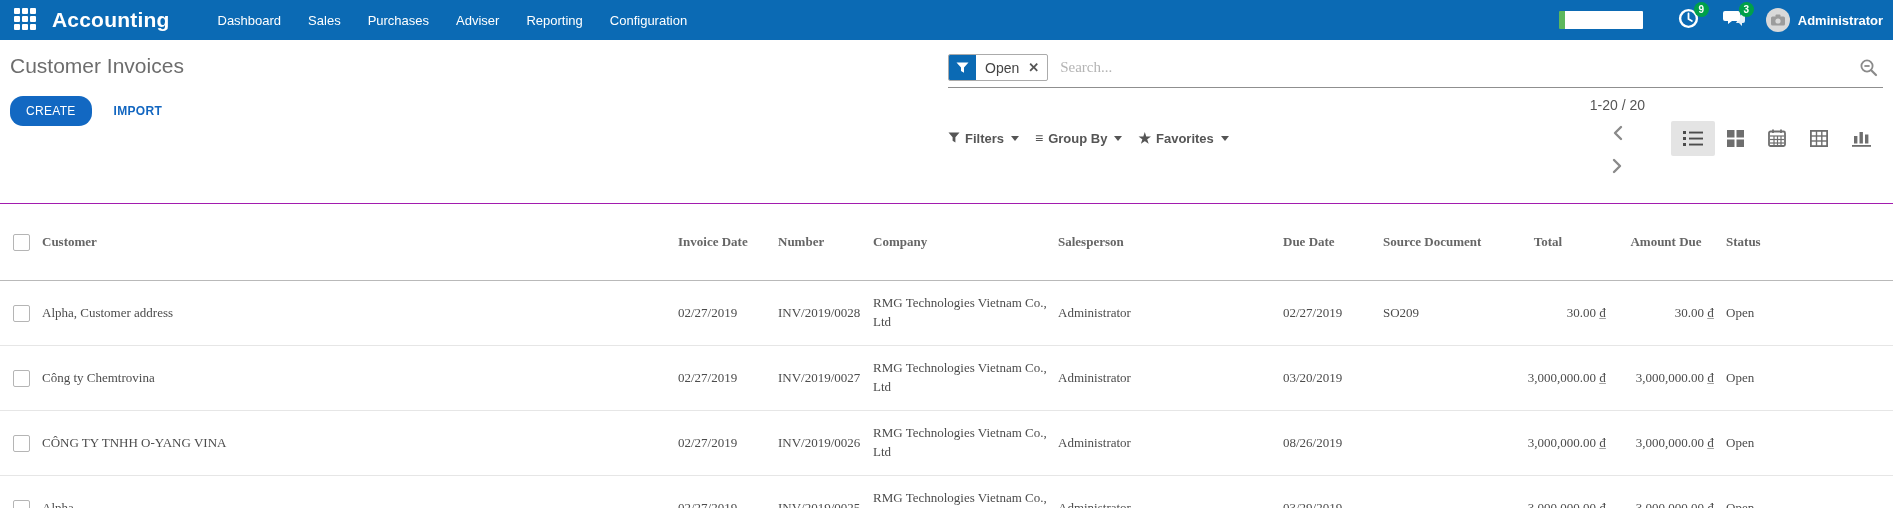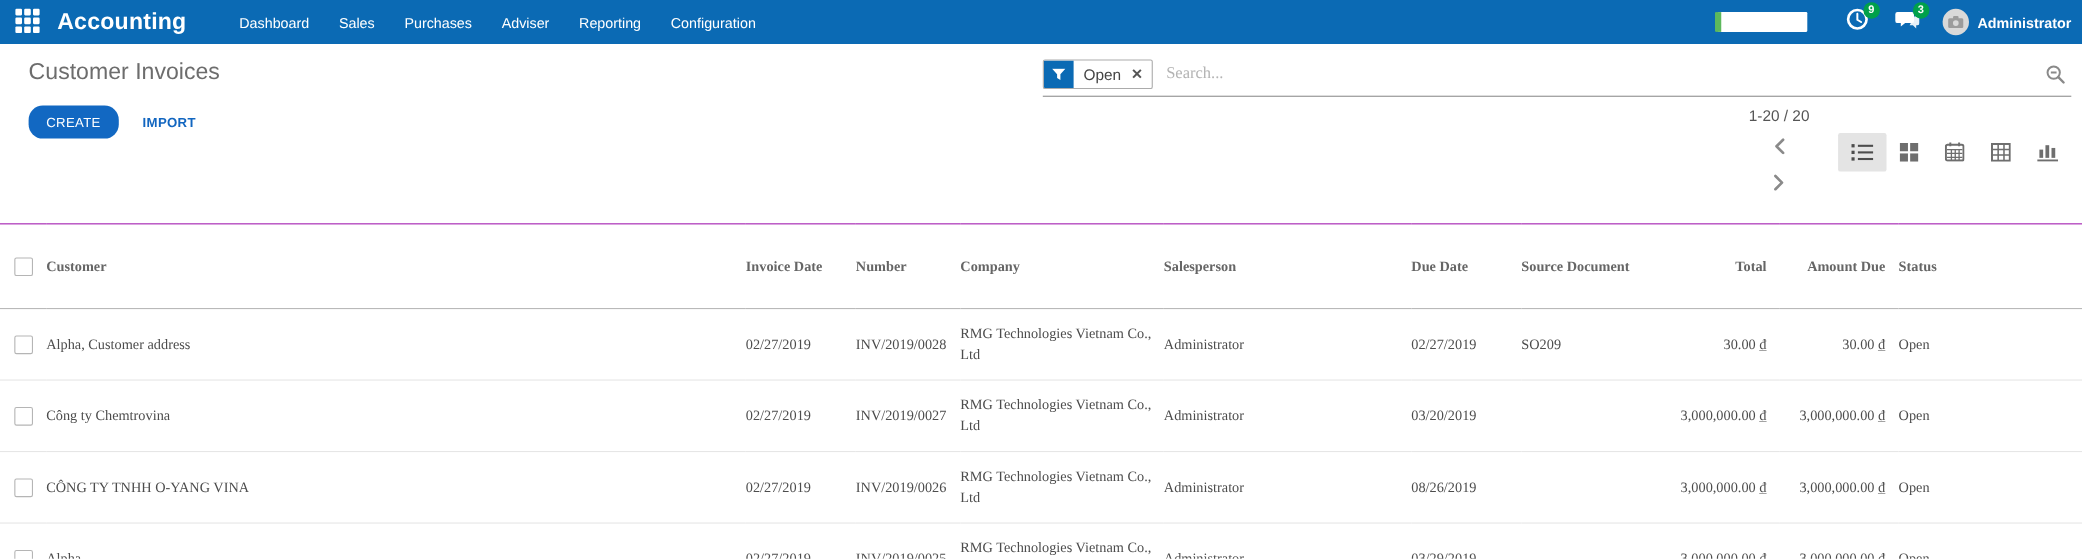--- a/index.html
+++ b/index.html
@@ -24,21 +24,21 @@
            background:#00a04a; color:#fff; border-radius:8px; font-size:10px;
            font-weight:700; display:flex; align-items:center; justify-content:center;
            padding:0 3px; }
   .user { display:flex; align-items:center; gap:8px; cursor:pointer; }
   .avatar { width:24px; height:24px; border-radius:50%; background:#d9d9d9;
             display:flex; align-items:center; justify-content:center; }
   .user-name { font-size:13px; font-weight:600; }
 
   
   .control-panel { display:flex; padding:8px 0 0 0; }
-  .cp-left { flex:1; padding-left:26px; }
+  .cp-left { flex:1; padding-left:10px; }
   .page-title { font-size:21px; font-weight:400; color:#6d6d6d; margin-top:6px; height:36px; }
   .cp-buttons { display:flex; align-items:center; gap:22px; margin-top:6px; }
   .btn-create { background:#1268c2; color:#fff; border:none; border-radius:13px;
                 font-size:12px; font-weight:400; padding:8px 16px; letter-spacing:.3px;
                 cursor:pointer; font-family:inherit; }
   .btn-import { background:none; border:none; color:#1266c0; font-size:12px;
                 font-weight:700; letter-spacing:.3px; cursor:pointer; font-family:inherit; }
   .cp-right { width:945px; padding-right:10px; }
   .search-bar { display:flex; align-items:center; height:40px;
                 border-bottom:1px solid #8f8f8f; position:relative; }
@@ -73,21 +73,21 @@
   table { width:1893px; border-collapse:collapse; table-layout:fixed; margin-top:24px;
           border-top:1px solid #a21caf;font-family:Liberation Serif, serif; }
   thead th { height:77px; font-size:13px; font-weight:700; color:#666; text-align:left;
              vertical-align:middle; border-bottom:1px solid #b9b9b9; padding:0 6px 0 0;
              cursor:pointer; line-height:1.6; }
   tbody td { height:65px; font-size:13px; color:#4c4c4c; vertical-align:middle;
              border-bottom:1px solid #e6e6e6; padding:0 6px 0 0; line-height:1.45; }
   tbody tr { cursor:pointer; background:#fff; }
   .col-cb { padding-left:13px !important; }
   th.num, td.num { text-align:right; padding-right:12px !important; }
-  th.num { }
+  th.num { text-align:center; }
   .checkbox { width:17px; height:17px; border:1px solid #b5b5b5; border-radius:2px;
               background:#fff; cursor:pointer; }
 </style>
 </head>
 <body>
 
 <header class="navbar">
   <div class="apps-icon">
     <span></span>
       <span></span>
@@ -163,20 +163,39 @@
       <input class="search-input" type="text" placeholder="Search..." style="">
       <span class="search-toggle">
         <svg width="20" height="20" viewBox="0 0 20 20">
             <circle cx="8" cy="8" r="5.6" fill="none" stroke="#8a8a8a" stroke-width="1.8"></circle>
             <line x1="5.4" y1="8" x2="10.6" y2="8" stroke="#8a8a8a" stroke-width="1.8"></line>
             <line x1="12.2" y1="12.2" x2="17" y2="17" stroke="#8a8a8a" stroke-width="2.2" stroke-linecap="round"></line>
           </svg>
       </span>
     </div>
     <div class="cp-row2">
+      <div class="dropdown-group">
+        <button class="dd-btn">
+          <svg width="12" height="12" viewBox="0 0 12 12">
+              <path d="M0.5 0.5h11L7.4 5.2v5.3L4.6 8.8V5.2Z" fill="#555"></path>
+            </svg>
+          <span>Filters</span>
+            <span class="caret"></span>
+        </button>
+        <button class="dd-btn">
+          <i class="glyph-icon">≡</i>
+          <span>Group By</span>
+            <span class="caret"></span>
+        </button>
+        <button class="dd-btn">
+          <i class="glyph-icon">★</i>
+          <span>Favorites</span>
+            <span class="caret"></span>
+        </button>
+      </div>
       <div class="pager-group">
         <span>1-20 / 20</span>
         <button class="pager-btn">
           <svg width="11" height="16" viewBox="0 0 11 16">
               <polyline points="9,2 3,8 9,14" fill="none" stroke="#8a8a8a" stroke-width="2.4" stroke-linecap="round" stroke-linejoin="round"></polyline>
             </svg>
         </button>
         <button class="pager-btn">
           <svg width="11" height="16" viewBox="0 0 11 16">
               <polyline points="2,2 8,8 2,14" fill="none" stroke="#8a8a8a" stroke-width="2.4" stroke-linecap="round" stroke-linejoin="round"></polyline>

